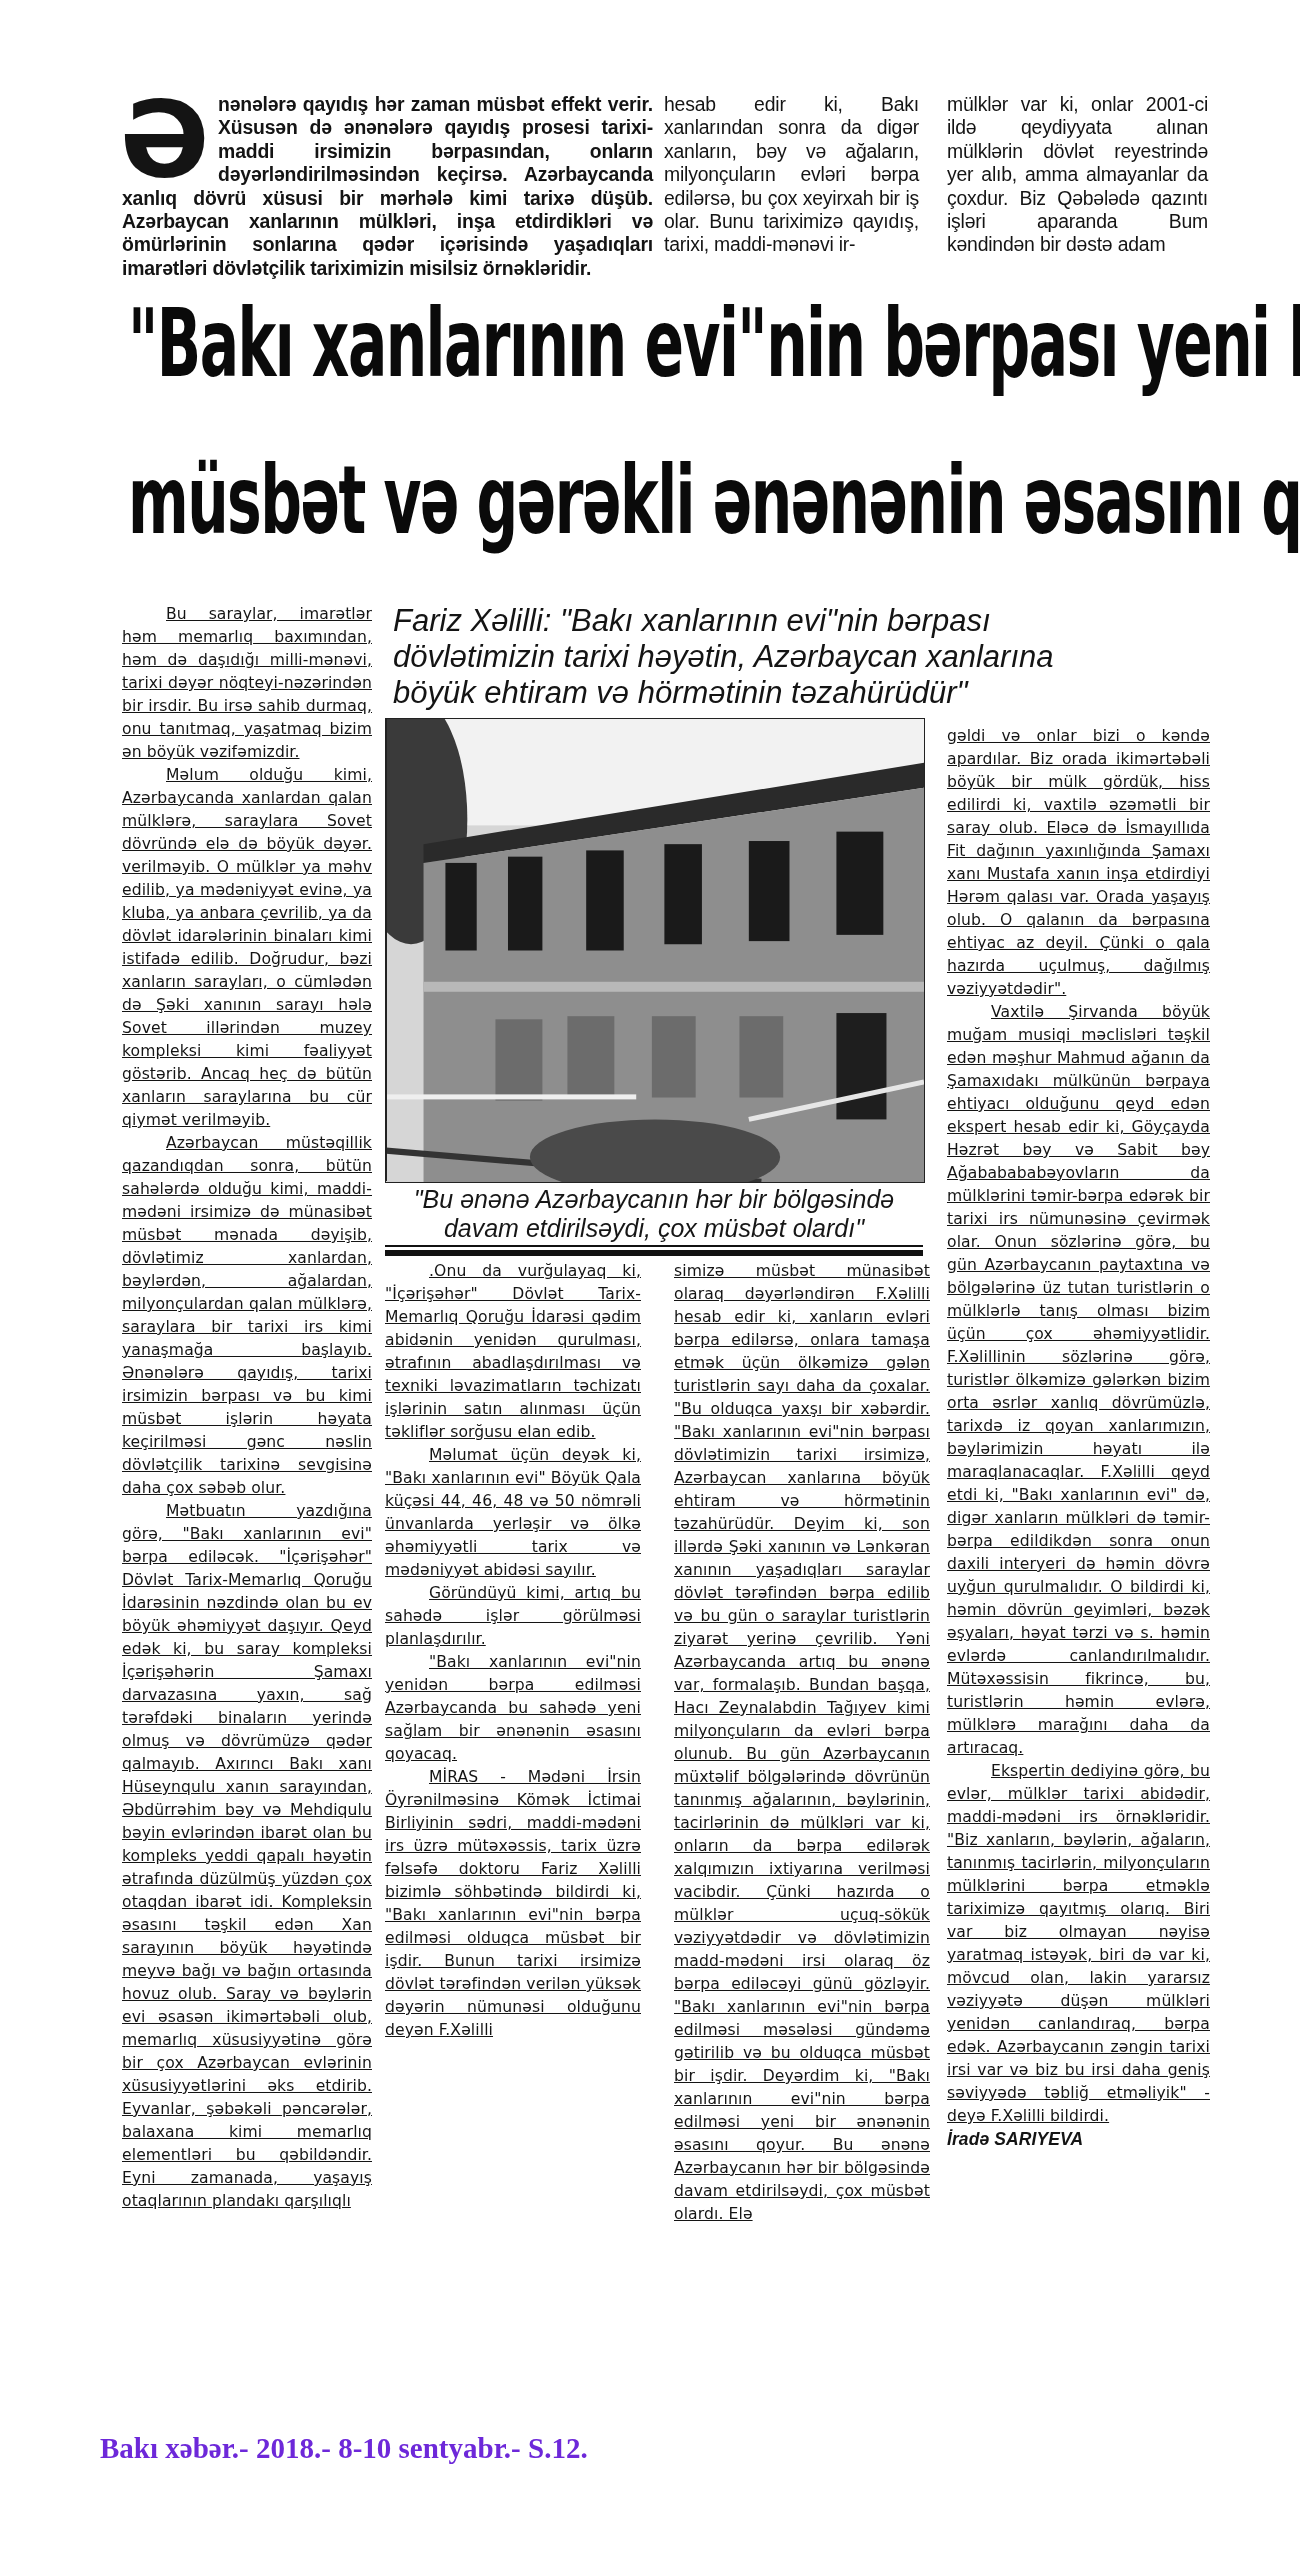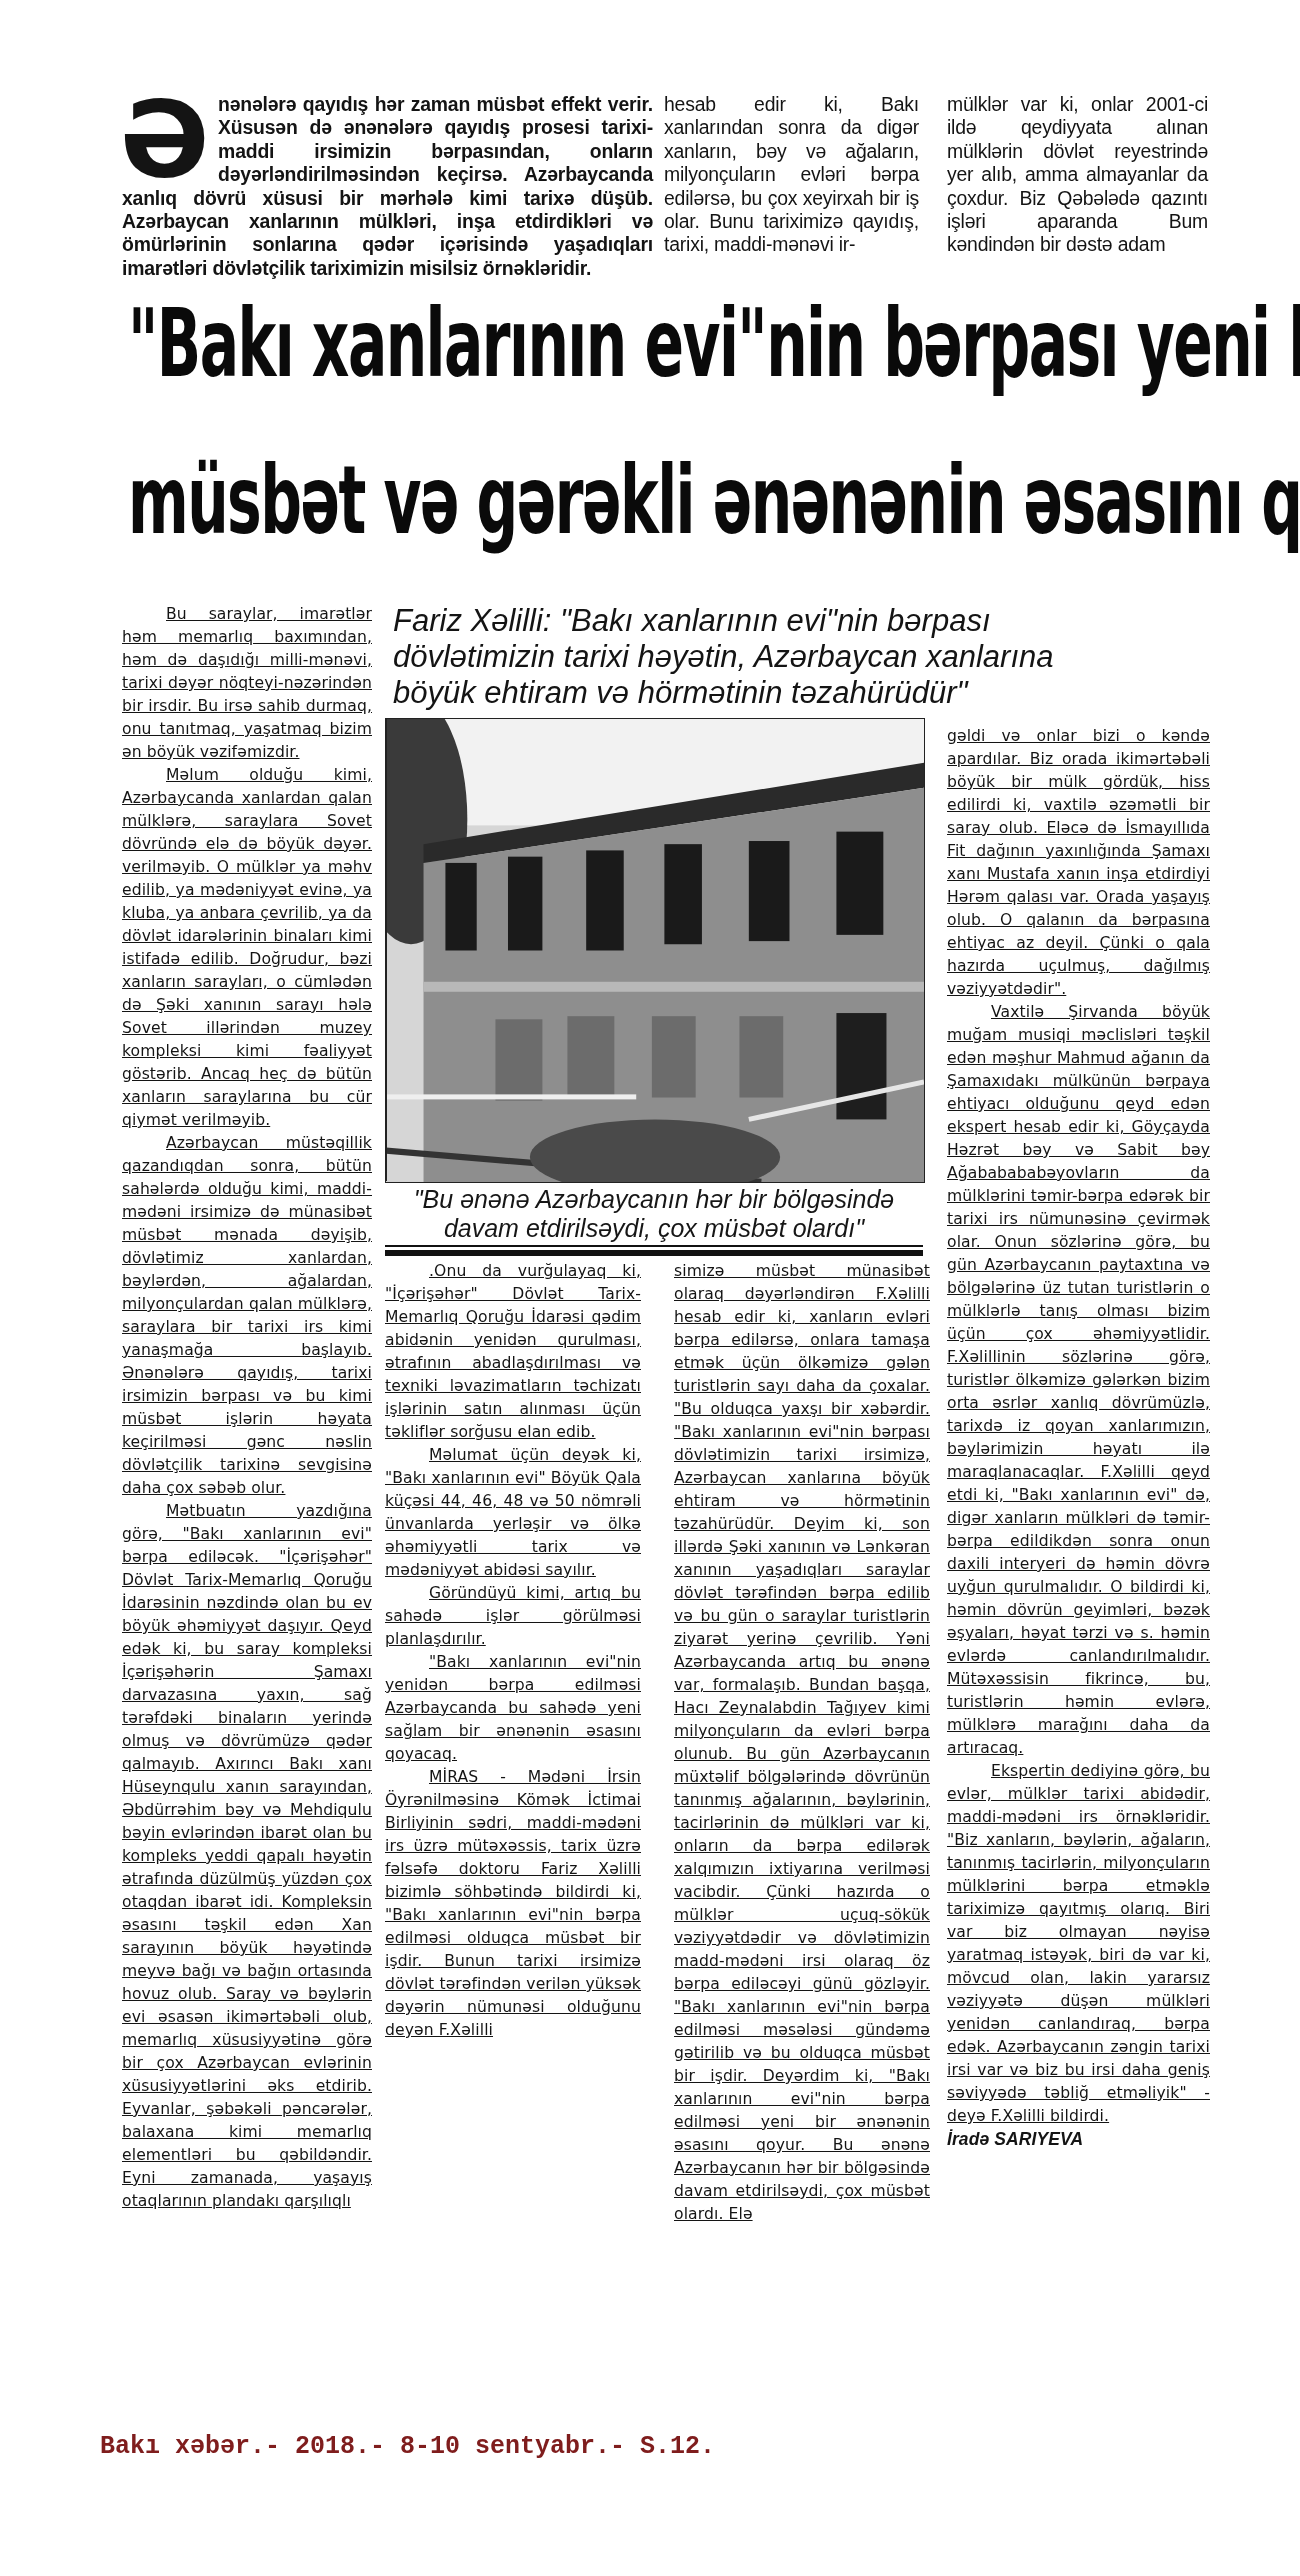--- a/index.html
+++ b/index.html
@@ -11,21 +11,21 @@
   .headline { font-family:"DejaVu Sans", sans-serif; font-weight:bold; font-size:94px; line-height:119px; transform:scaleX(0.62); transform-origin:left top; white-space:nowrap; letter-spacing:-2.5px; color:#0a0a0a; }
   .subhead { font-family:"Liberation Sans", sans-serif; font-style:italic; font-size:31px; line-height:36px; color:#141414; }
   .subhead b { font-weight:normal; }
   .col { font-family:"DejaVu Sans", sans-serif; font-size:15.6px; line-height:23px; text-align:justify; letter-spacing:0.1px; }
   .col p { margin:0; text-indent:44px;text-decoration:underline; }
   .col p.noindent { text-indent:0; }
   .photo { background:#8a8a8a; border:1.3px solid #222; overflow:hidden; }
   .caption { font-family:"Liberation Sans", sans-serif; font-style:italic; font-size:25px; line-height:29px; text-align:center; color:#161616; }
   .rule { background:#111; }
   .byline { font-family:"Liberation Sans", sans-serif; font-style:italic; font-weight:bold; font-size:17.5px; text-align:left; }
-  .source { font-family:Liberation Mono, monospace; font-weight:bold; font-size:25px; color:#7f1d1d; }
+  .source { font-family:Liberation Serif, serif; font-weight:bold; font-size:29px; color:#6d28d9; }
   .vline { background:#222; width:1.9px; }
 </style>
 </head>
 <body>
 
 <div class="abs lead" style="left:122px; top:93px; width:531px;">
   <span class="dropcap">Ə</span>
   <span>nənələrə qayıdış hər zaman müsbət effekt verir. Xüsusən də ənənələrə qayıdış prosesi tarixi-maddi irsimizin bərpasından, onların dəyərləndirilməsindən keçirsə. Azərbaycanda xanlıq dövrü xüsusi bir mərhələ kimi tarixə düşüb. Azərbaycan xanlarının mülkləri, inşa etdirdikləri və ömürlərinin sonlarına qədər içərisində yaşadıqları imarətləri dövlətçilik tariximizin misilsiz örnəkləridir.</span>
 </div>
 

